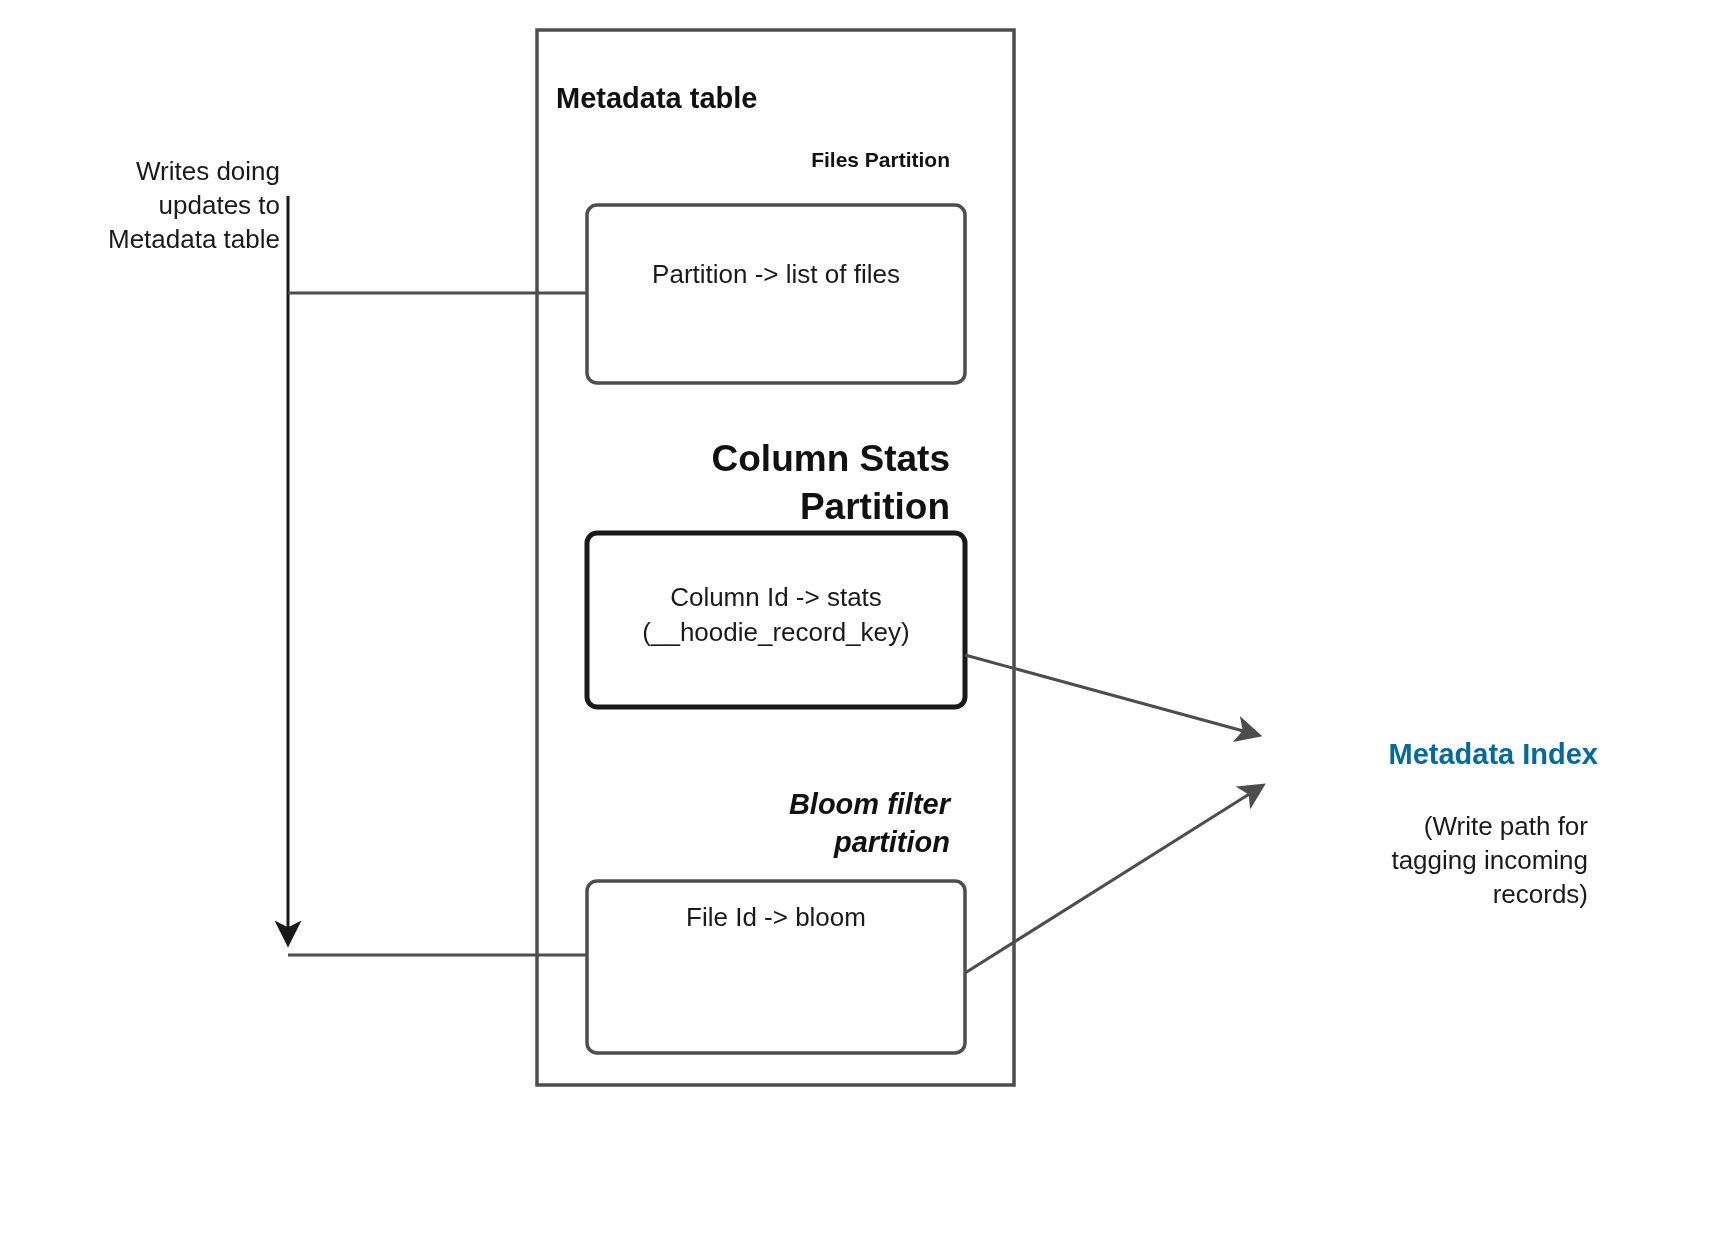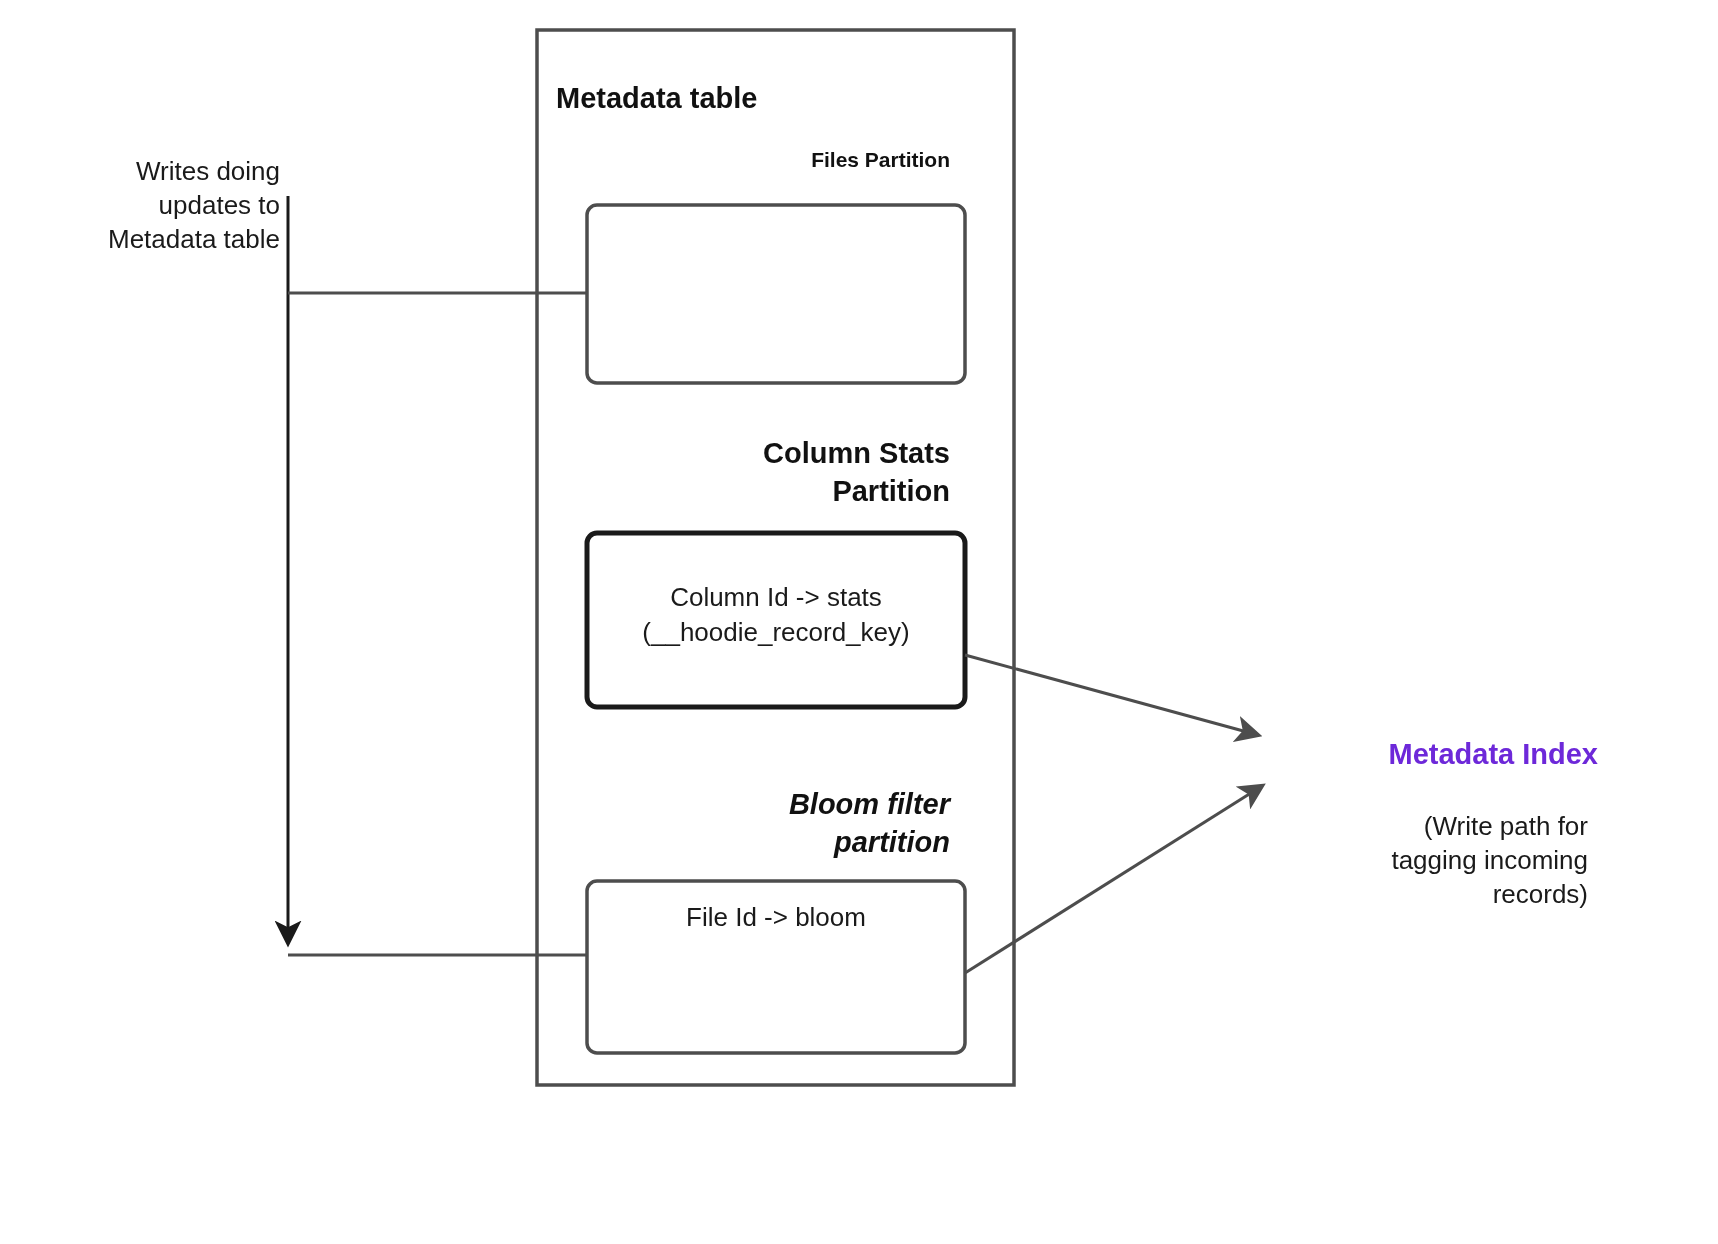--- a/index.html
+++ b/index.html
@@ -56,21 +56,21 @@
     top: 146px;
     width: 350px;
     font-size: 21px;
     font-weight: bold;
     color: #111;
   }
   .lbl-colstats-part {
     left: 600px;
     top: 435px;
     width: 350px;
-    font-size: 29px;
+    font-size: 37px;
     font-weight: bold;
     color: #111;
   }
   .lbl-bloom-part {
     left: 600px;
     top: 786px;
     width: 350px;
     font-size: 29px;
     font-weight: bold;
     color: #111;
@@ -98,21 +98,21 @@
     left: 588px;
     top: 900px;
     width: 376px;
   }
   .lbl-index-title {
     left: 1288px;
     top: 736px;
     width: 310px;
     font-size: 29px;
     font-weight: bold;
-    color: #6d28d9;
+    color: #0369a1;
   }
   .lbl-index-sub {
     left: 1298px;
     top: 810px;
     width: 290px;
     font-size: 26px;
     font-weight: 400;
     color: #1a1a1a;
   }
 </style>
@@ -150,20 +150,21 @@
     <path d="M 965 973 L 1262 786" fill="none" stroke="#4d4d4d" stroke-width="3" marker-end="url(#arrow-grey)"></path>
   </svg>
 
   <div class="txt lbl-writes">Writes doing
 updates to
 Metadata table</div>
 
   <div class="txt lbl-metatable">Metadata table</div>
 
   <div class="txt lbl-files-part">Files Partition</div>
+  <div class="box-text bt-files">Partition -&gt; list of files</div>
 
   <div class="txt lbl-colstats-part">Column Stats
 Partition</div>
   <div class="box-text bt-colstats">Column Id  -&gt; stats
 (__hoodie_record_key)</div>
 
   <div class="txt lbl-bloom-part">Bloom filter
 partition</div>
   <div class="box-text bt-bloom">File Id -&gt; bloom</div>
 

